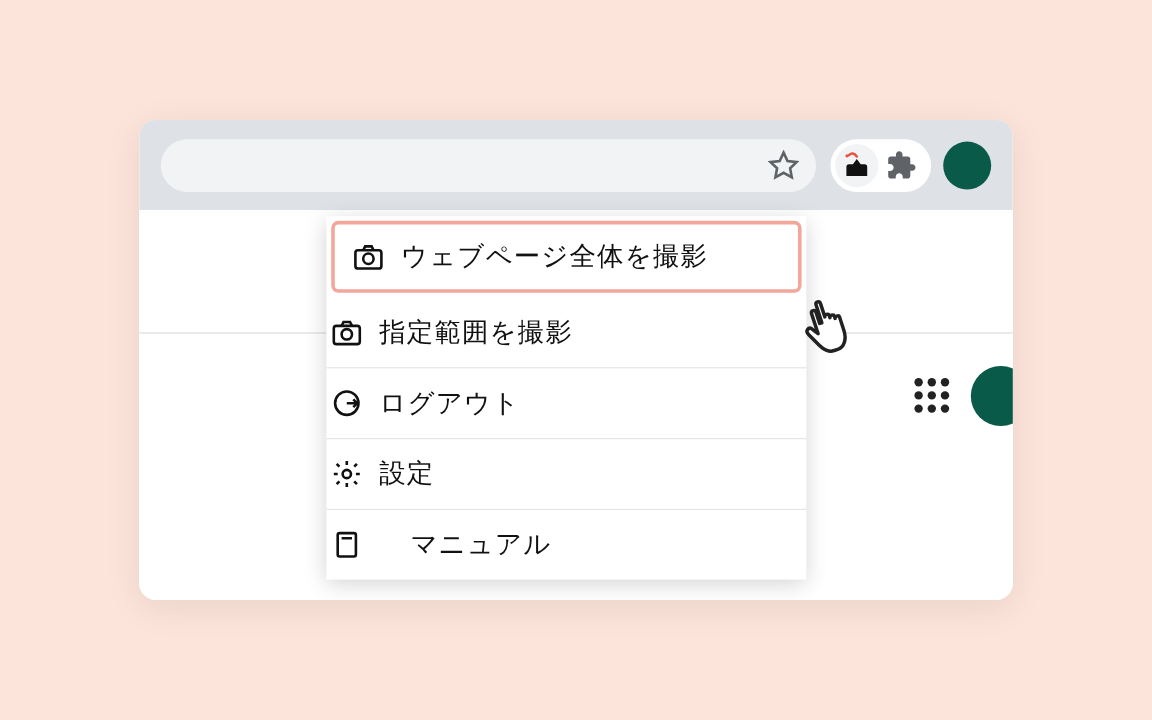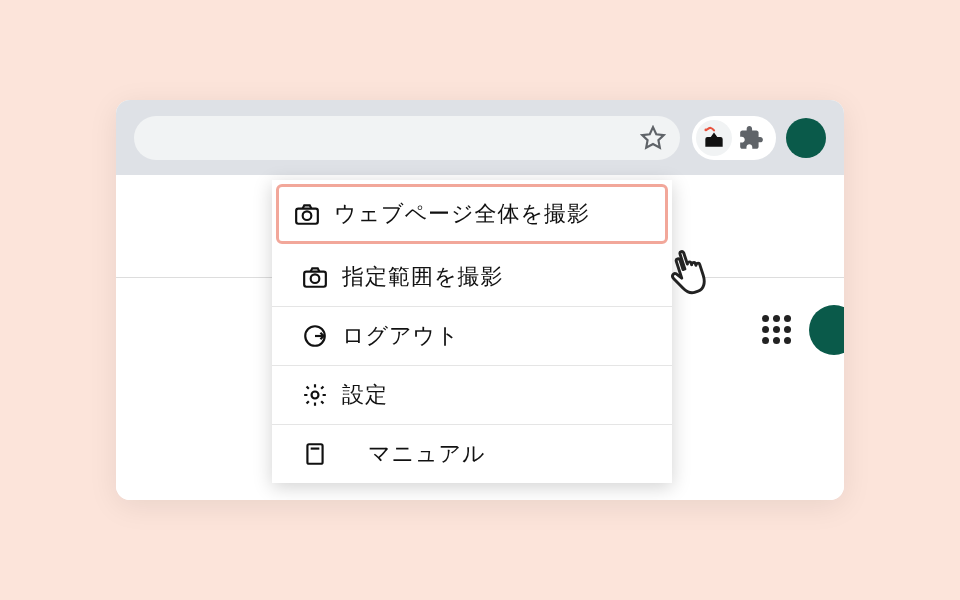--- a/index.html
+++ b/index.html
@@ -104,21 +104,21 @@
       left: 156px;
       width: 400px;
       background: #fff;
       box-shadow: 0 4px 18px rgba(0,0,0,0.18);
       z-index: 10;
     }
     .menu-item {
       display: flex;
       align-items: center;
       gap: 14px;
-      padding: 14px 30px;
+      padding: 14px 4px;
       border-bottom: 1px solid #e5e5e5;
       font-size: 22px;
       color: #111;
       font-weight: 500;
       letter-spacing: 1px;
     }
     .menu-item:last-child { border-bottom: none; gap: 40px; }
     .menu-item.highlighted {
       border: 3px solid #f2a79a;
       border-radius: 6px;

